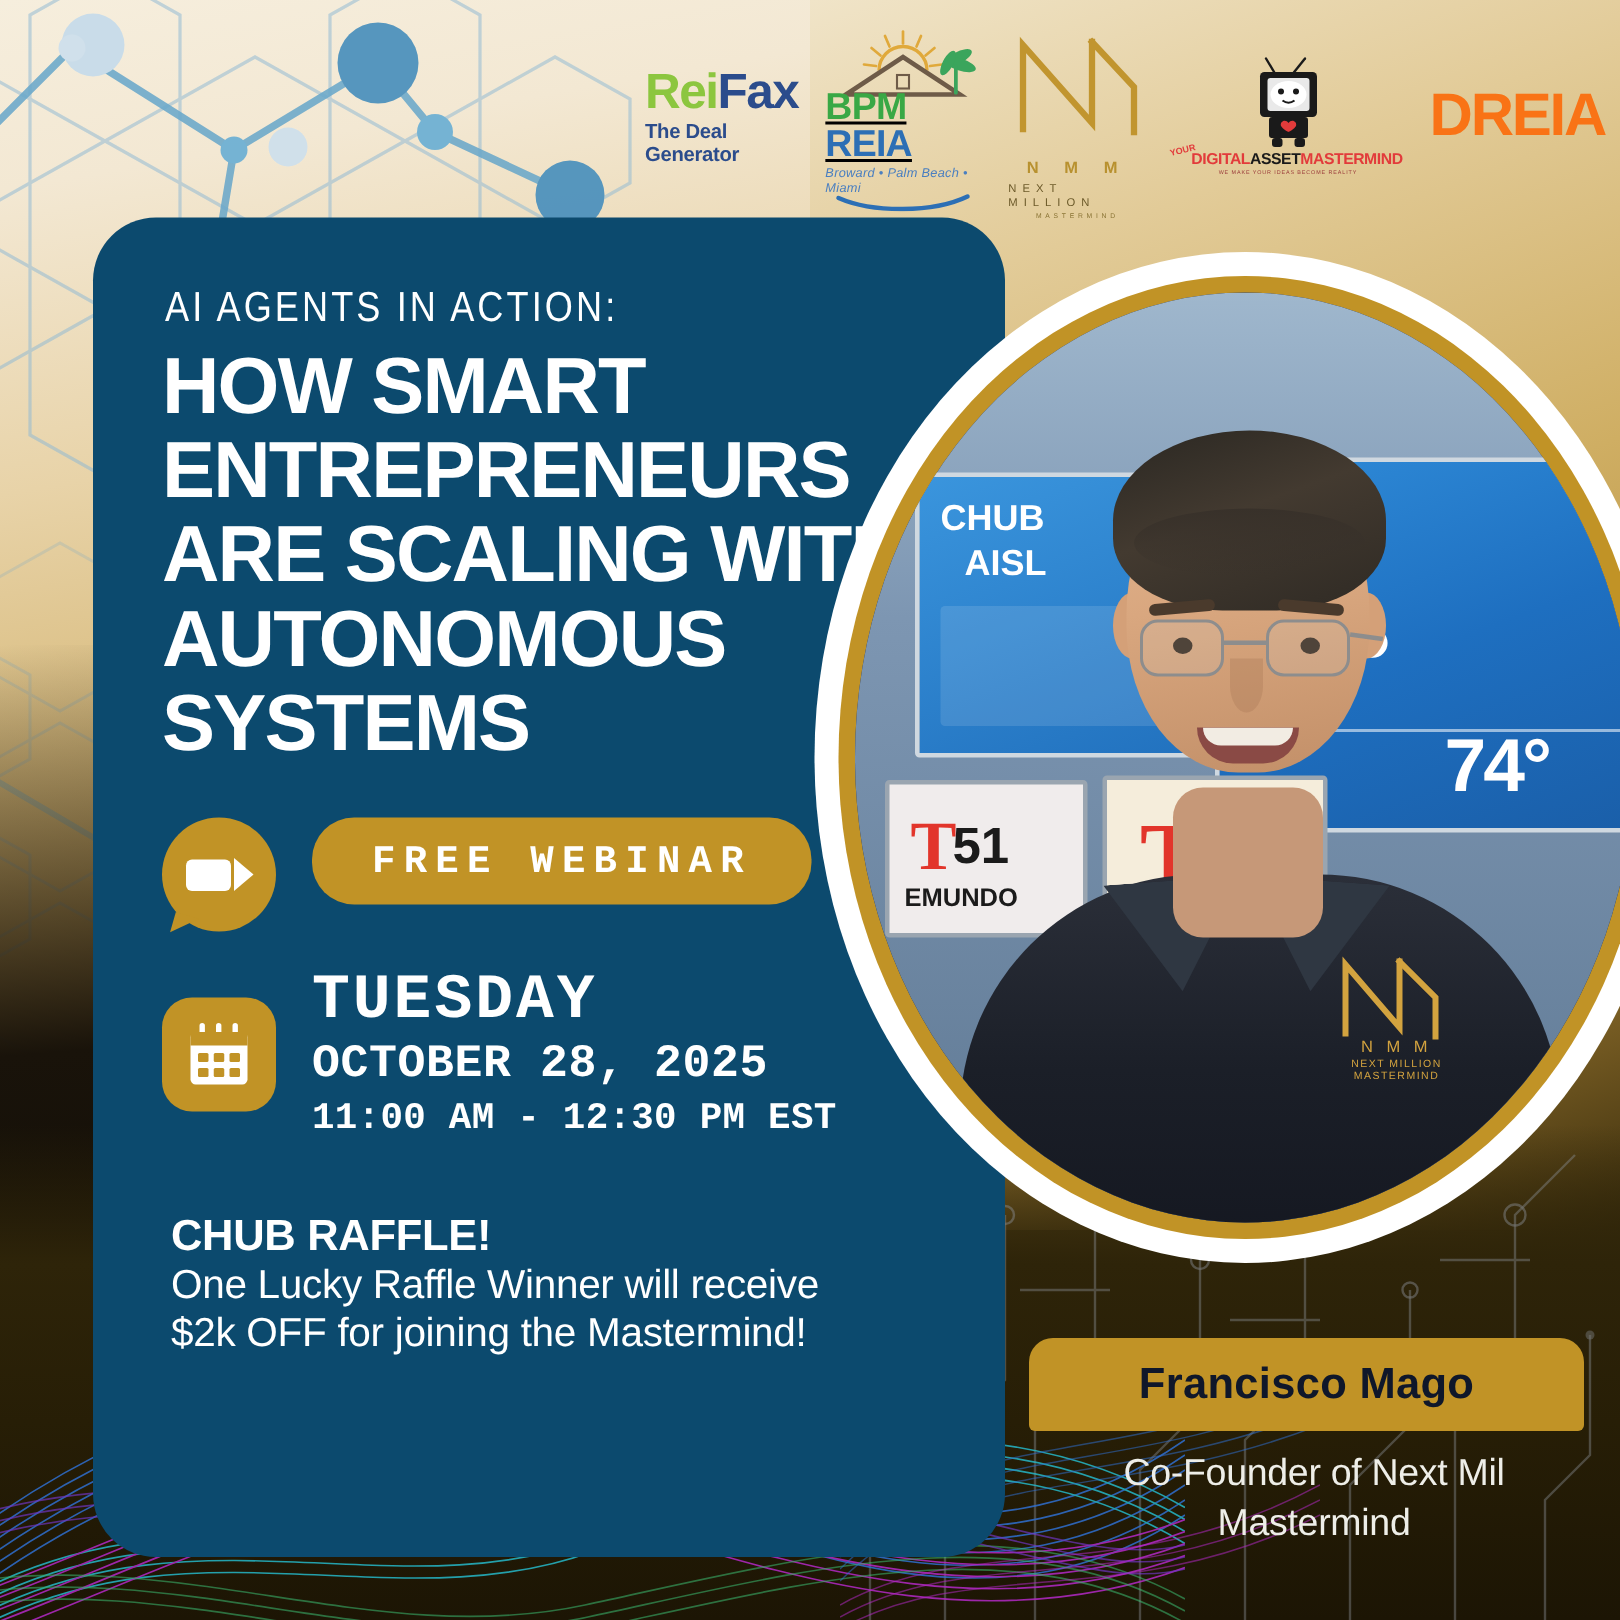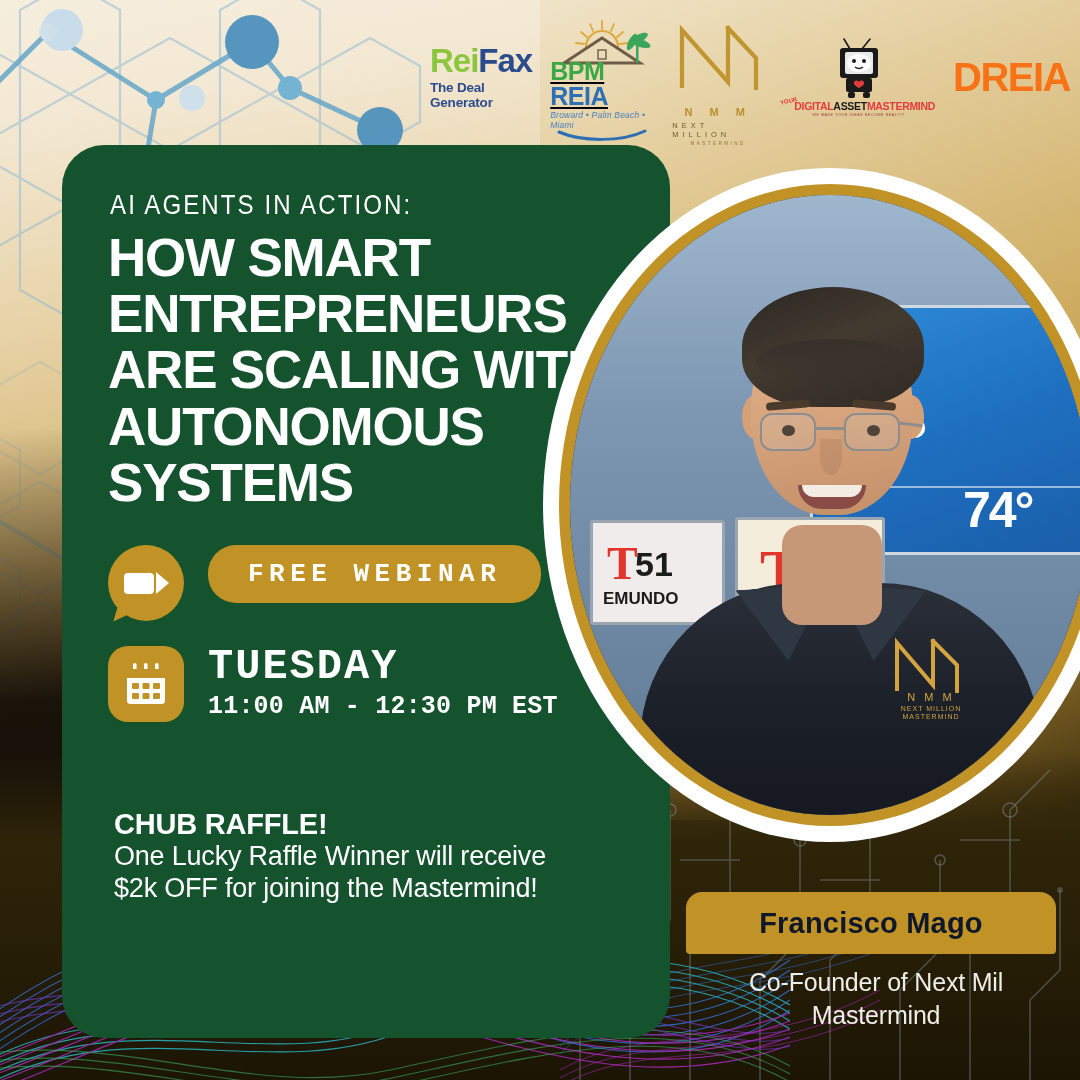--- a/index.html
+++ b/index.html
@@ -80,21 +80,21 @@
   .dam-txt .r { color:#E23B3B; }
   .dam-txt .k { color:#1a1a1a; }
   .dam-sub { font-size:3.6px; color:#9a3a3a; letter-spacing:.6px; margin-top:2px; }
   .dam-your { font-size:6px; color:#E23B3B; font-weight:bold; transform:rotate(-14deg); position:absolute; left:-2px; top:-1px; }
 
   .dreia { font-size:40px; font-weight:bold; color:#f97316; letter-spacing:-1.5px; }
 
   
   .card {
     position:absolute; left:62px; top:145px; width:608px; height:893px;
-    background:#14532d; border-radius:42px;
+    background:#0c4a6e; border-radius:42px;
   }
   .eyebrow {
     position:absolute; left:48px; top:44px;
     color:#fff; font-size:28px; font-weight:500;
     letter-spacing:2.4px; font-family:"Liberation Sans", sans-serif;
     transform:scaleX(.86); transform-origin:left center;
   }
   .headline {
     position:absolute; left:46px; top:85px; width:530px;
     color:#fff; font-size:53px; font-weight:bold; line-height:1.06;
@@ -499,38 +499,44 @@
             <rect x="18.5" y="21" width="7" height="6" rx="1"></rect>
             <rect x="29" y="21" width="7" height="6" rx="1"></rect>
             <rect x="8" y="31" width="7" height="6" rx="1"></rect>
             <rect x="18.5" y="31" width="7" height="6" rx="1"></rect>
             <rect x="29" y="31" width="7" height="6" rx="1"></rect>
           </g>
         </svg>
       </div>
       <div class="date-txt">
         <div class="d1">TUESDAY</div>
+        <div class="d2">OCTOBER 28, 2025</div>
         <div class="d3">11:00 AM - 12:30 PM EST</div>
       </div>
     </div>
 
     <div class="raffle">
       <div class="r-title">CHUB RAFFLE!</div>
       <div class="r-line">One Lucky Raffle Winner will receive</div>
       <div class="r-line">$2k OFF for joining the Mastermind!</div>
     </div>
 
   </div>
 
   <div class="photo-wrap">
     <div class="photo-ring">
       <div class="photo-inner">
 
         <div class="news-bg"></div>
 
+        <div class="scr scr-mid">
+          <div class="scr-txt" style="left:14px;top:14px;font-size:24px;">CHUB</div>
+          <div class="scr-txt" style="left:30px;top:44px;font-size:24px;">AISL</div>
+          <div style="position:absolute;left:14px;top:86px;width:150px;height:80px;background:rgba(255,255,255,.12);border-radius:3px;"></div>
+        </div>
 
         <div class="scr scr-main">
           <div class="scr-txt" style="left:14px;top:14px;font-size:22px;">OSIDAD</div>
           <div class="scr-txt" style="left:14px;top:42px;font-size:22px;">RCIAL</div>
           <div class="scr-txt" style="left:24px;top:96px;font-size:64px;letter-spacing:-3px;">81°</div>
           <div style="position:absolute;left:18px;top:178px;width:262px;height:2px;background:rgba(255,255,255,.55);"></div>
           <div class="scr-txt" style="left:150px;top:173px;font-size:50px;letter-spacing:-2px;">74°</div>
         </div>
 
         <div class="scr scr-lo1">

